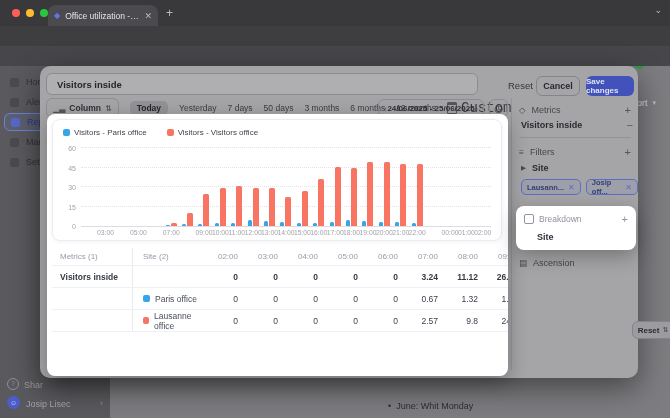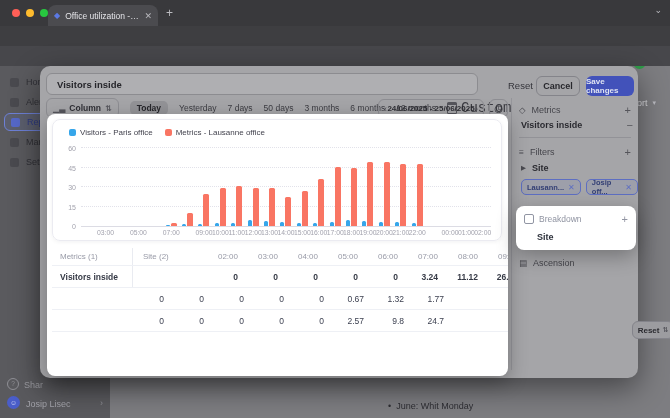--- a/index.html
+++ b/index.html
@@ -85,21 +85,21 @@
     display:flex;align-items:center;gap:4px;padding:0 5px;font-size:7.5px;font-weight:600;color:#323e74;}
   .chip .x{color:#5d6ec2;font-size:8px;}
   .stackbtn{left:592px;top:255px;width:42px;height:18px;box-sizing:border-box;border:1px solid #83838a;
     border-radius:6px;background:#9c9ca0;display:flex;align-items:center;justify-content:center;gap:3px;
     font-size:8px;font-weight:600;color:#2b2b30;}
   
   .spot-main{left:47px;top:114px;width:461px;height:262px;background:#fff;border-radius:8px;
     box-shadow:0 6px 20px rgba(0,0,0,.30);z-index:7;overflow:hidden;}
   .chart-card{position:absolute;left:5px;top:5px;width:450px;height:122px;border:1px solid #ebebf1;
     border-radius:8px;box-sizing:border-box;box-shadow:0 1px 4px rgba(20,20,40,.06);}
-  .legend{position:absolute;left:16px;top:8px;display:flex;gap:12px;align-items:center;}
+  .legend{position:absolute;left:10px;top:8px;display:flex;gap:20px;align-items:center;}
   .leg-item{display:flex;gap:4px;align-items:center;font-size:8px;color:#43434e;}
   .sq{width:7px;height:7px;border-radius:2px;}
   .plot{position:absolute;left:28px;top:28px;width:410px;height:78px;border-bottom:1px solid #dcdce4;}
   .gline{position:absolute;left:0;width:100%;height:0;border-top:1px dotted #e2e2ea;}
   .ylab{position:absolute;right:calc(100% + 5px);transform:translateY(-50%);font-size:7px;color:#a2a2ad;}
   .xlab{position:absolute;top:calc(100% + 3px);transform:translateX(-50%);font-size:6.8px;color:#a2a2ad;white-space:nowrap;}
   .pair{position:absolute;bottom:0;height:100%;display:flex;align-items:flex-end;justify-content:center;gap:1px;}
   .bar{border-radius:1.5px 1.5px 0 0;}
   
   .rtable{position:absolute;left:5px;top:134px;width:474px;font-size:8.5px;color:#3c4050;}
@@ -278,21 +278,21 @@
 
   <div class="abs spot-main">
     <div class="chart-card">
       <div class="legend">
         <span class="leg-item">
           <span class="sq" id="leg-sq-0" style="background: rgb(54, 166, 234);"></span>
           <span>Visitors - Paris office</span>
         </span>
         <span class="leg-item">
           <span class="sq" id="leg-sq-1" style="background: rgb(249, 117, 99);"></span>
-          <span>Metrics - Lausanne office</span>
+          <span>Visitors - Visitors office</span>
         </span>
       </div>
       <div class="plot" id="plot">
           <div class="ylab" style="top: 100%;">0</div>
           <div class="gline" style="bottom: 25%;"></div>
           <div class="ylab" style="top: 75%;">15</div>
           <div class="gline" style="bottom: 50%;"></div>
           <div class="ylab" style="top: 50%;">30</div>
           <div class="gline" style="bottom: 75%;"></div>
           <div class="ylab" style="top: 25%;">45</div>
@@ -440,31 +440,39 @@
           <div class="c-v v-strong">0</div>
           <div class="c-v v-strong">0</div>
           <div class="c-v v-strong">0</div>
           <div class="c-v v-strong">0</div>
           <div class="c-v v-strong">3.24</div>
           <div class="c-v v-strong">11.12</div>
           <div class="c-v v-strong">26.47</div>
         </div>
         <div class="tr">
           <div class="c-m"></div>
+          <div class="c-s">
+            <span class="sq" style="width: 7px; height: 7px; background: rgb(54, 166, 234);"></span>
+            <span class="site-name">Paris office</span>
+          </div>
           <div class="c-v">0</div>
           <div class="c-v">0</div>
           <div class="c-v">0</div>
           <div class="c-v">0</div>
           <div class="c-v">0</div>
           <div class="c-v">0.67</div>
           <div class="c-v">1.32</div>
           <div class="c-v">1.77</div>
         </div>
         <div class="tr last">
           <div class="c-m"></div>
+          <div class="c-s">
+            <span class="sq" style="width: 7px; height: 7px; background: rgb(249, 117, 99);"></span>
+            <span class="site-name">Lausanne office</span>
+          </div>
           <div class="c-v">0</div>
           <div class="c-v">0</div>
           <div class="c-v">0</div>
           <div class="c-v">0</div>
           <div class="c-v">0</div>
           <div class="c-v">2.57</div>
           <div class="c-v">9.8</div>
           <div class="c-v">24.7</div>
         </div>
       </div>

